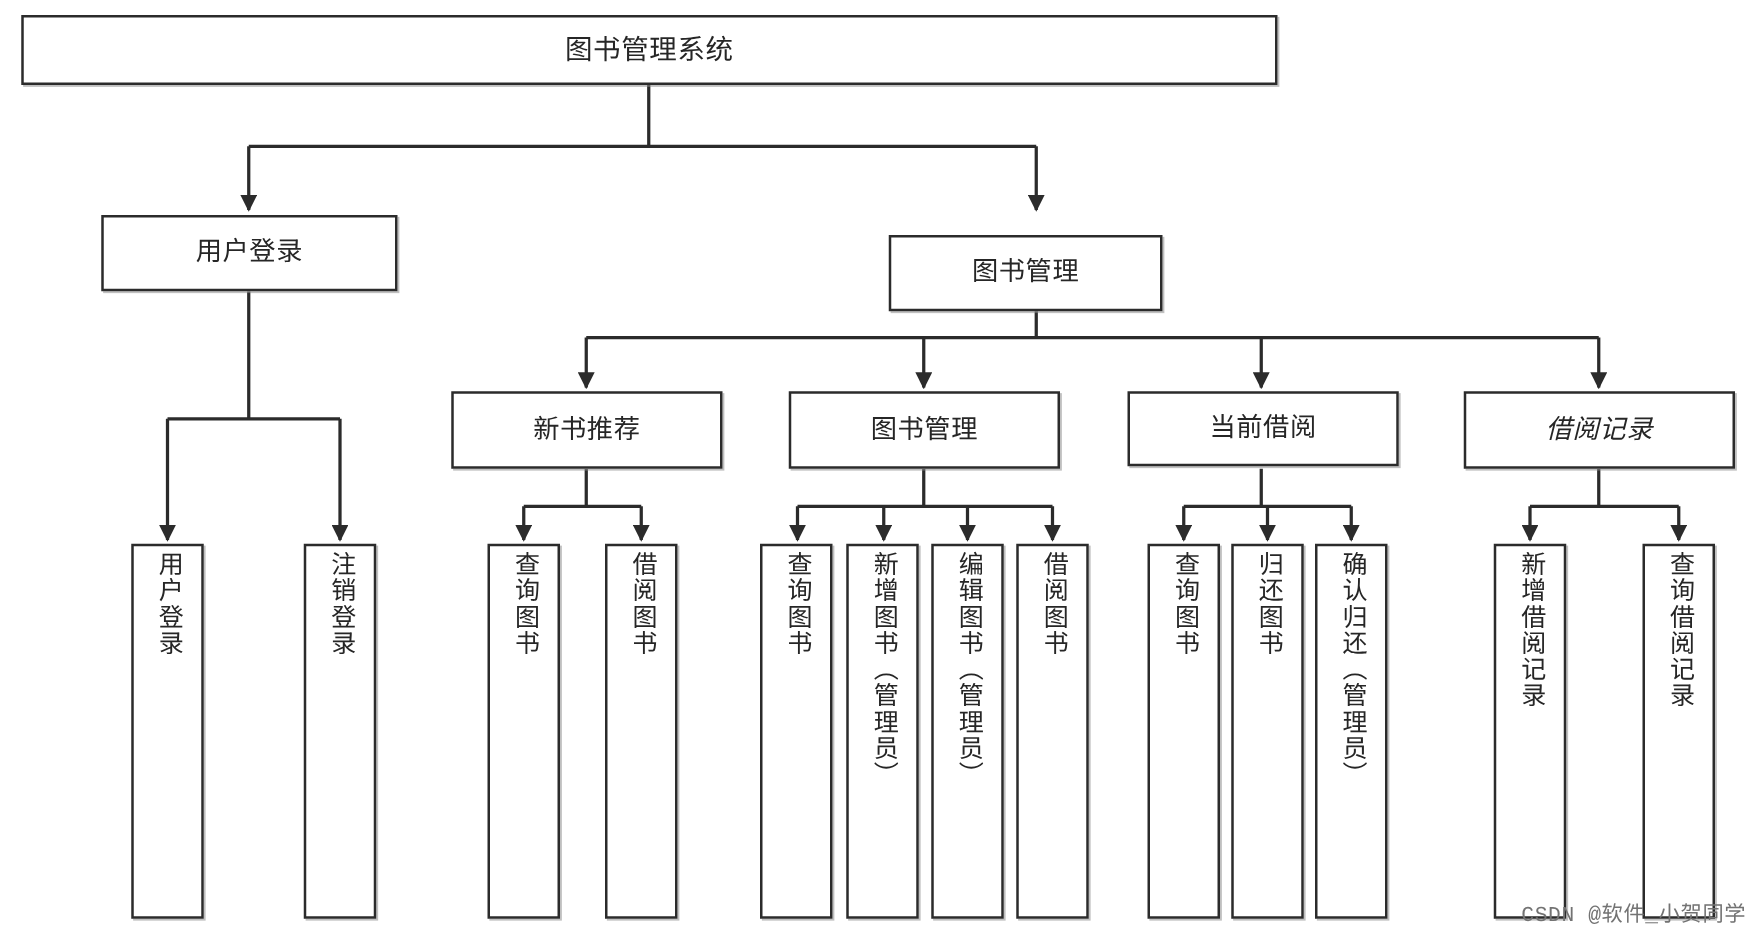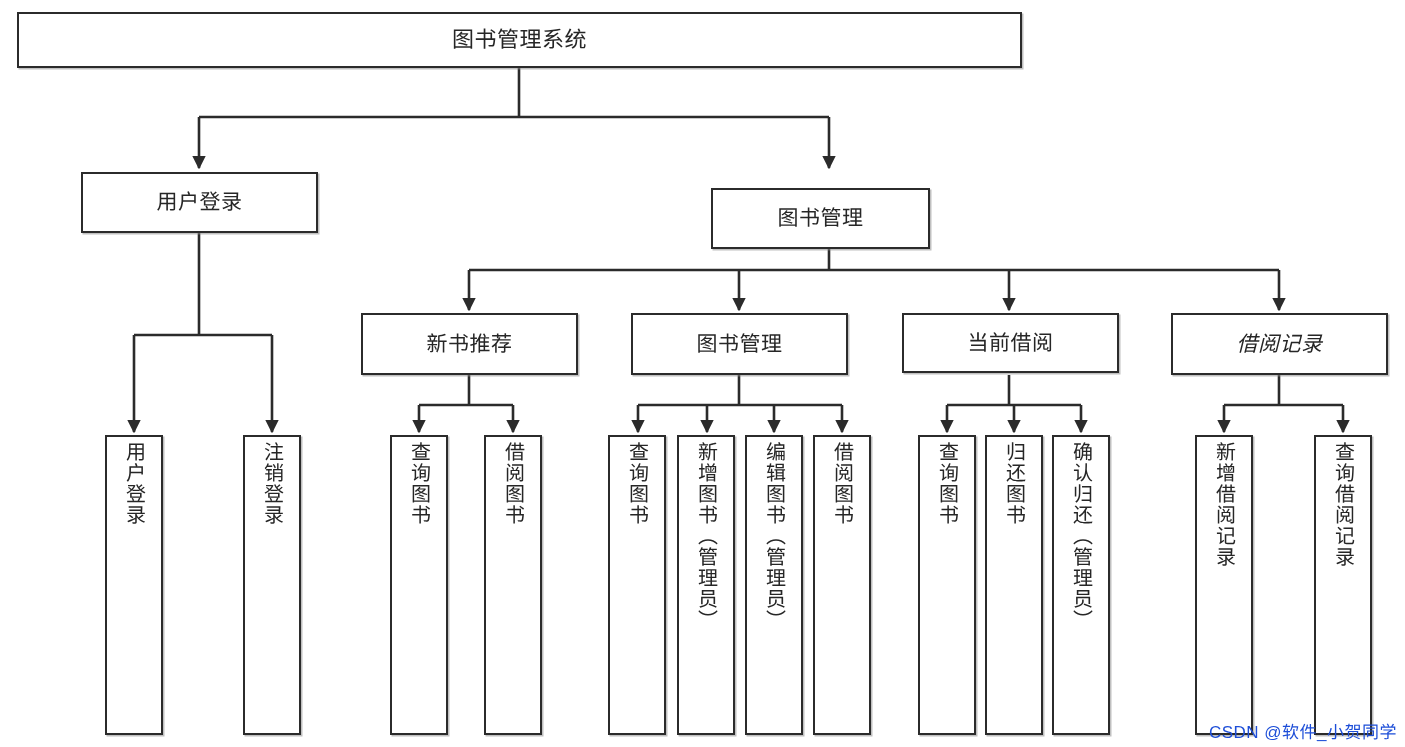--- a/index.html
+++ b/index.html
@@ -63,24 +63,25 @@
     font-size: 20px;
     line-height: 1.06;
     letter-spacing: 1px;
     white-space: nowrap;
   }
   .watermark {
     position: absolute;
     right: 8px;
     bottom: 4px;
     font-size: 17px;
-    color: #1d4ed8;
+    color: #737373;
     z-index: 5;
     white-space: nowrap;
     letter-spacing: 0.5px;
+    font-family: Liberation Mono, monospace;
   }
 </style>
 </head>
 <body>
 
 <div id="canvas">
 
   <svg id="edges" viewBox="0 0 1405 747" xmlns="http://www.w3.org/2000/svg">
     <defs>
       <marker id="arrow" viewBox="0 0 10 10" refX="9" refY="5" markerWidth="5.2" markerHeight="5.2" orient="auto-start-reverse">

